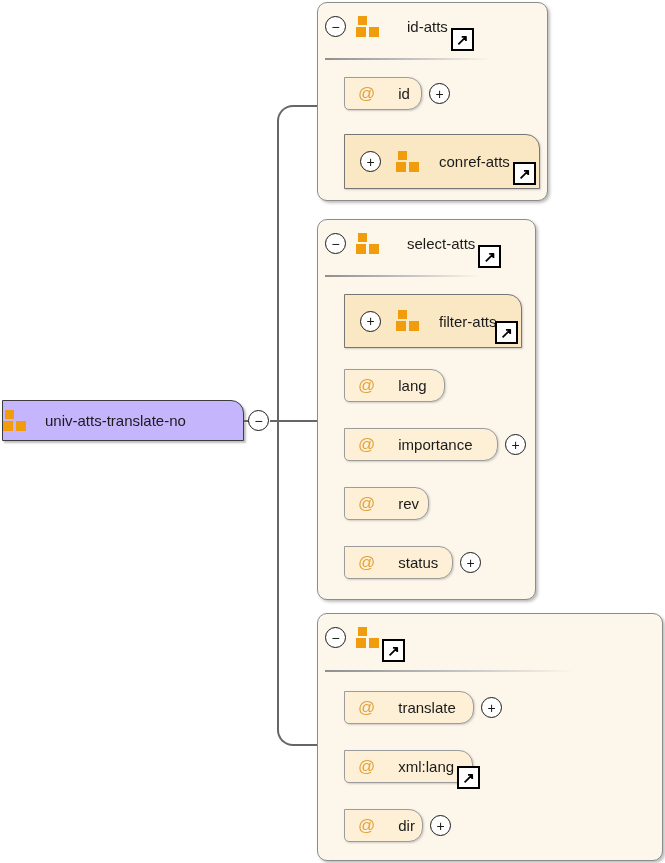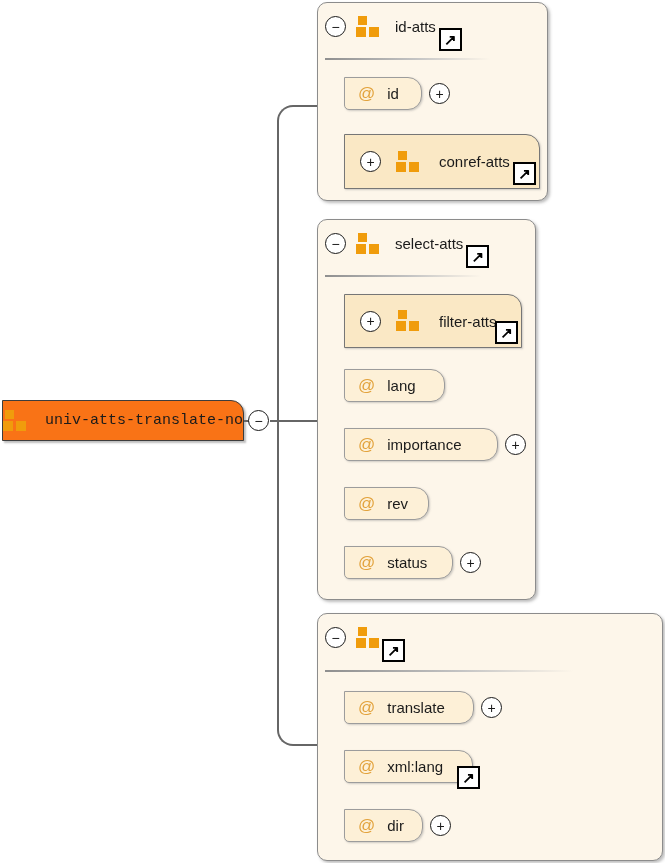--- a/index.html
+++ b/index.html
@@ -39,56 +39,55 @@
     font-size: 15px; font-weight: bold; color: #000; flex: 0 0 auto;
   }
 
   
   .group {
     position: absolute; background: #FDF6EA; border: 1.5px solid #8c8c8c;
     border-radius: 10px; box-shadow: 2px 2px 3px rgba(110,110,110,.45);
   }
   .hdr { position: absolute; left: 7px; top: 12px; display: flex; align-items: center; }
   .hdr .grp-icon { margin-left: 10px; }
-  .hdr .hdr-label { margin-left: 16px; white-space: nowrap; }
+  .hdr .hdr-label { margin-left: 28px; white-space: nowrap; }
   .hdr .arrow-link { position: relative; top: 13px; left: 3px; }
   .sep {
     position: absolute; left: 7px; height: 2px; width: 72%;
     background: linear-gradient(to right, #8f8f8f, #c4c4c4 55%, rgba(200,200,200,0));
   }
 
   
   .row { position: absolute; display: flex; align-items: center; }
   .attr {
     position: relative; height: 33px; background: #FDF0D7; border: 1.5px solid #9c9c9c;
     border-radius: 0 14px 14px 5px; display: flex; align-items: center;
     padding-left: 13px; box-shadow: 1px 1px 2px rgba(140,140,140,.4);
   }
   .attr .at { color: #E2A23C; font-size: 17px; }
-  .attr .attr-label { margin-left: 12px; white-space: nowrap; }
+  .attr .attr-label { margin-left: 23px; white-space: nowrap; }
   .row .circle { margin-left: 7px; }
   .attr .arrow-link { position: absolute; right: -8px; bottom: -7px; }
 
   
   .gref {
     position: relative; background: #FAE8C5; border: 1.5px solid #767676;
     border-radius: 0 14px 0 0; display: flex; align-items: center;
     padding-left: 8px; box-shadow: 1px 1px 2px rgba(140,140,140,.4);
   }
   .gref .grp-icon { margin-left: 15px; }
   .gref .gref-label { margin-left: 20px; white-space: nowrap; }
   .gref .arrow-link { position: absolute; right: 3px; bottom: 3px; }
 
   
   .node {
     position: absolute; left: 2px; top: 400px; width: 242px; height: 41px;
-    background: #f97316; border: 1.6px solid #3d3d3d; border-radius: 0 13px 0 0;
+    background: #c4b5fd; border: 1.6px solid #3d3d3d; border-radius: 0 13px 0 0;
     display: flex; align-items: center; padding-left: 0;
     box-shadow: 2px 2px 2px rgba(110,110,110,.45);
-    font-family: Liberation Mono, monospace;
   }
   .node .node-label { margin-left: 19px; white-space: nowrap; }
 </style>
 </head>
 <body>
 
 <div id="canvas">
 
   <div class="conn trunk"></div>
   <div class="conn branch" style="left:243px; top:420px; width:7px;"></div>

